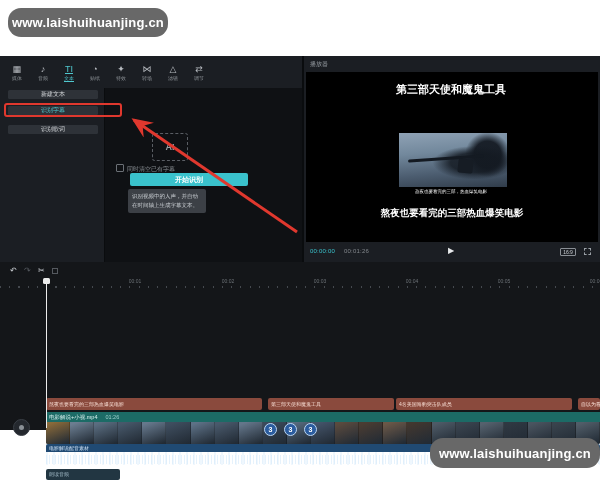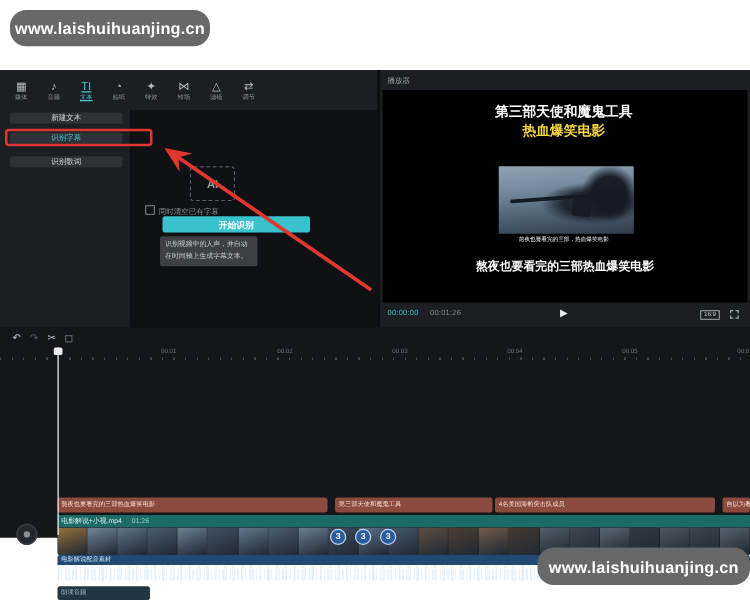--- a/index.html
+++ b/index.html
@@ -135,21 +135,20 @@
   <div class="abs start-btn" style="left:130px;top:117px;width:118px;height:13px;">开始识别</div>
 
   <div class="abs tooltip" style="left:128px;top:133px;width:78px;">识别视频中的人声，并自动在时间轴上生成字幕文本。</div>
 
   <div class="abs divider-v" style="left:302px;top:0;width:2px;height:206px;"></div>
   <div class="abs panel" style="left:304px;top:0;width:296px;height:206px;">
     <div class="abs" style="left:6px;top:4px;font-size:6px;color:#9aa0a6;">播放器</div>
 
     <div class="abs preview" style="left:2px;top:16px;width:292px;height:170px;">
       <div class="abs ptxt" style="left:80px;top:10px;width:130px;font-size:11px;font-weight:bold;">第三部天使和魔鬼工具</div>
-      <div class="abs ptxt" style="left:80px;top:25px;width:130px;font-size:11px;font-weight:bold;color:#f5d341;">热血爆笑电影</div>
 
       <div class="abs frame" style="left:93px;top:61px;width:108px;height:54px;">
         <div class="barrel"></div>
         <div class="mount"></div>
       </div>
 
       <div class="abs ptxt" style="left:60px;top:117px;width:170px;font-size:4.5px;">熬夜也要看完的三部，热血爆笑电影</div>
 
       <div class="abs ptxt" style="left:16px;top:135px;width:260px;font-size:9.5px;font-weight:bold;">熬夜也要看完的三部热血爆笑电影</div>
     </div>

